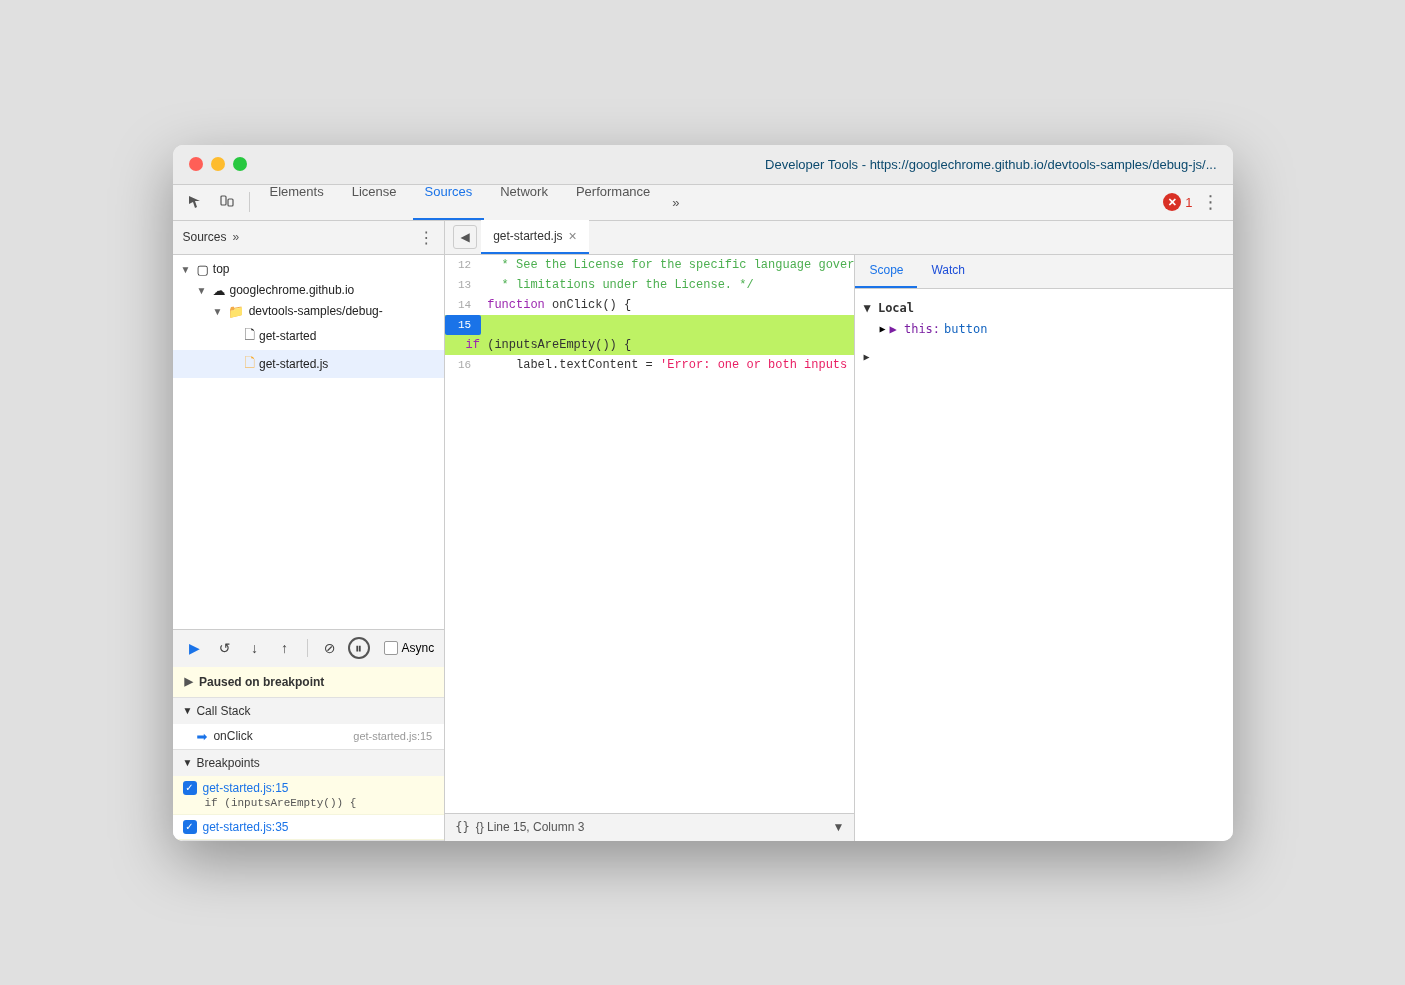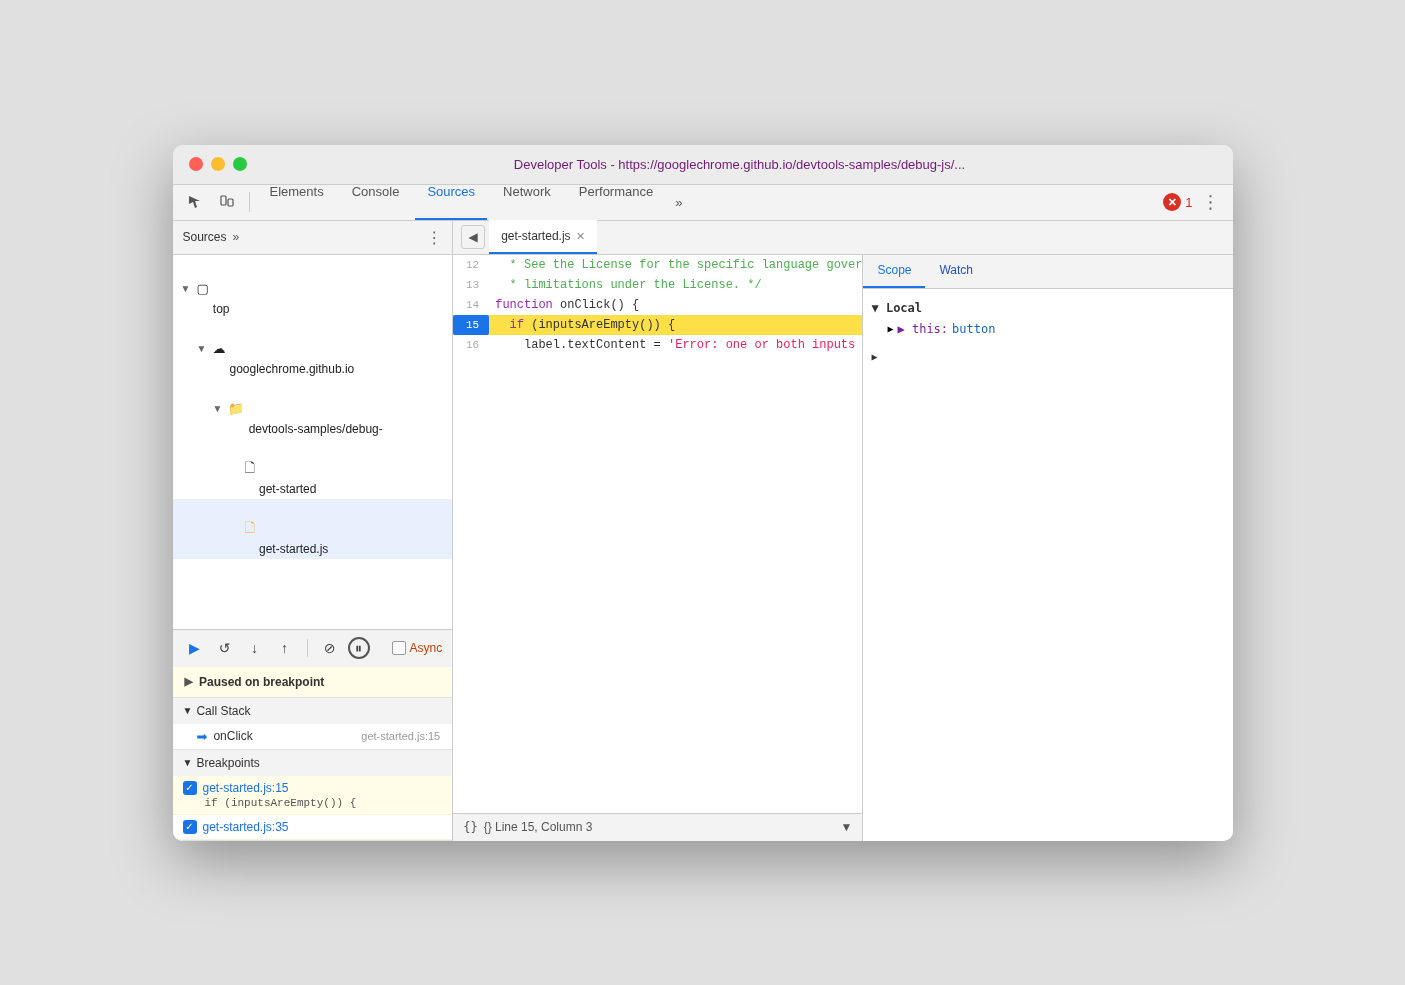--- a/index.html
+++ b/index.html
@@ -30,24 +30,24 @@
     .traffic-lights { display: flex; gap: 8px; }
     .traffic-light {
       width: 14px; height: 14px;
       border-radius: 50%;
     }
     .tl-close { background: #ff5f57; }
     .tl-min { background: #febc2e; }
     .tl-max { background: #28c840; }
     .title-text {
       font-size: 13px;
-      color: #701a75;
+      color: #0c4a6e;
       margin-left: 8px;
       flex: 1;
-      text-align: center;
+      text-align: right;
     }
     
     .devtools-toolbar {
       background: #f3f3f3;
       border-bottom: 1px solid #ccc;
       display: flex;
       align-items: center;
       padding: 0 8px;
       height: 36px;
       gap: 4px;
@@ -159,21 +159,21 @@
       gap: 4px;
       white-space: nowrap;
     }
     .tree-item.selected { background: #e8f0fe; }
     .tree-arrow {
       font-size: 10px;
       color: #666;
       width: 12px;
     }
     .tree-icon { font-size: 13px; }
-    .tree-label { font-size: 12px; margin-top: 40px; }
+    .tree-label { font-size: 12px; }
     
     .debugger-controls {
       border-top: 1px solid #ccc;
       background: #f3f3f3;
       padding: 6px 10px;
       display: flex;
       align-items: center;
       gap: 6px;
       height: 38px;
     }
@@ -185,23 +185,23 @@
       font-size: 14px;
       border-radius: 3px;
     }
     .dbg-btn.active { color: #1a73e8; }
     .dbg-divider { width: 1px; height: 18px; background: #ccc; margin: 0 4px; }
     .async-check {
       display: flex;
       align-items: center;
       gap: 4px;
       font-size: 12px;
-      color: #c2410c;
-      cursor: pointer;
-      margin-left: 16px;
+      color: #000000;
+      cursor: pointer;
+      margin-left: 8px;
       text-align: center;
     }
     .async-checkbox {
       width: 14px; height: 14px;
       border: 1px solid #999;
       background: white;
       border-radius: 2px;
     }
     
     .paused-banner {
@@ -316,21 +316,21 @@
       overflow: hidden;
       font-family: 'Courier New', Courier, monospace;
       font-size: 12px;
       background: #fff;
     }
     .code-line {
       display: flex;
       line-height: 20px;
       padding: 0;
     }
-    .code-line.active-line { background: #fde047; }
+    .code-line.active-line { background: #bef264; flex-direction: column; }
     .line-number {
       width: 36px;
       text-align: right;
       padding-right: 10px;
       color: #aaa;
       user-select: none;
       flex-shrink: 0;
       font-size: 11px;
       padding-top: 0;
     }
@@ -442,21 +442,21 @@
       <svg width="16" height="16" viewBox="0 0 16 16" fill="#555">
         <rect x="2" y="2" width="5" height="9" rx="1" fill="none" stroke="#555" stroke-width="1.2"></rect>
         <rect x="9" y="5" width="5" height="7" rx="1" fill="none" stroke="#555" stroke-width="1.2"></rect>
       </svg>
     </div>
     <div class="toolbar-divider"></div>
     <div class="toolbar-tab">
       <span>Elements</span>
     </div>
     <div class="toolbar-tab">
-      <span>Console</span>
+      <span>License</span>
     </div>
     <div class="toolbar-tab active">
       <span>Sources</span>
     </div>
     <div class="toolbar-tab">
       <span>Network</span>
     </div>
     <div class="toolbar-tab">
       <span>Performance</span>
     </div>

